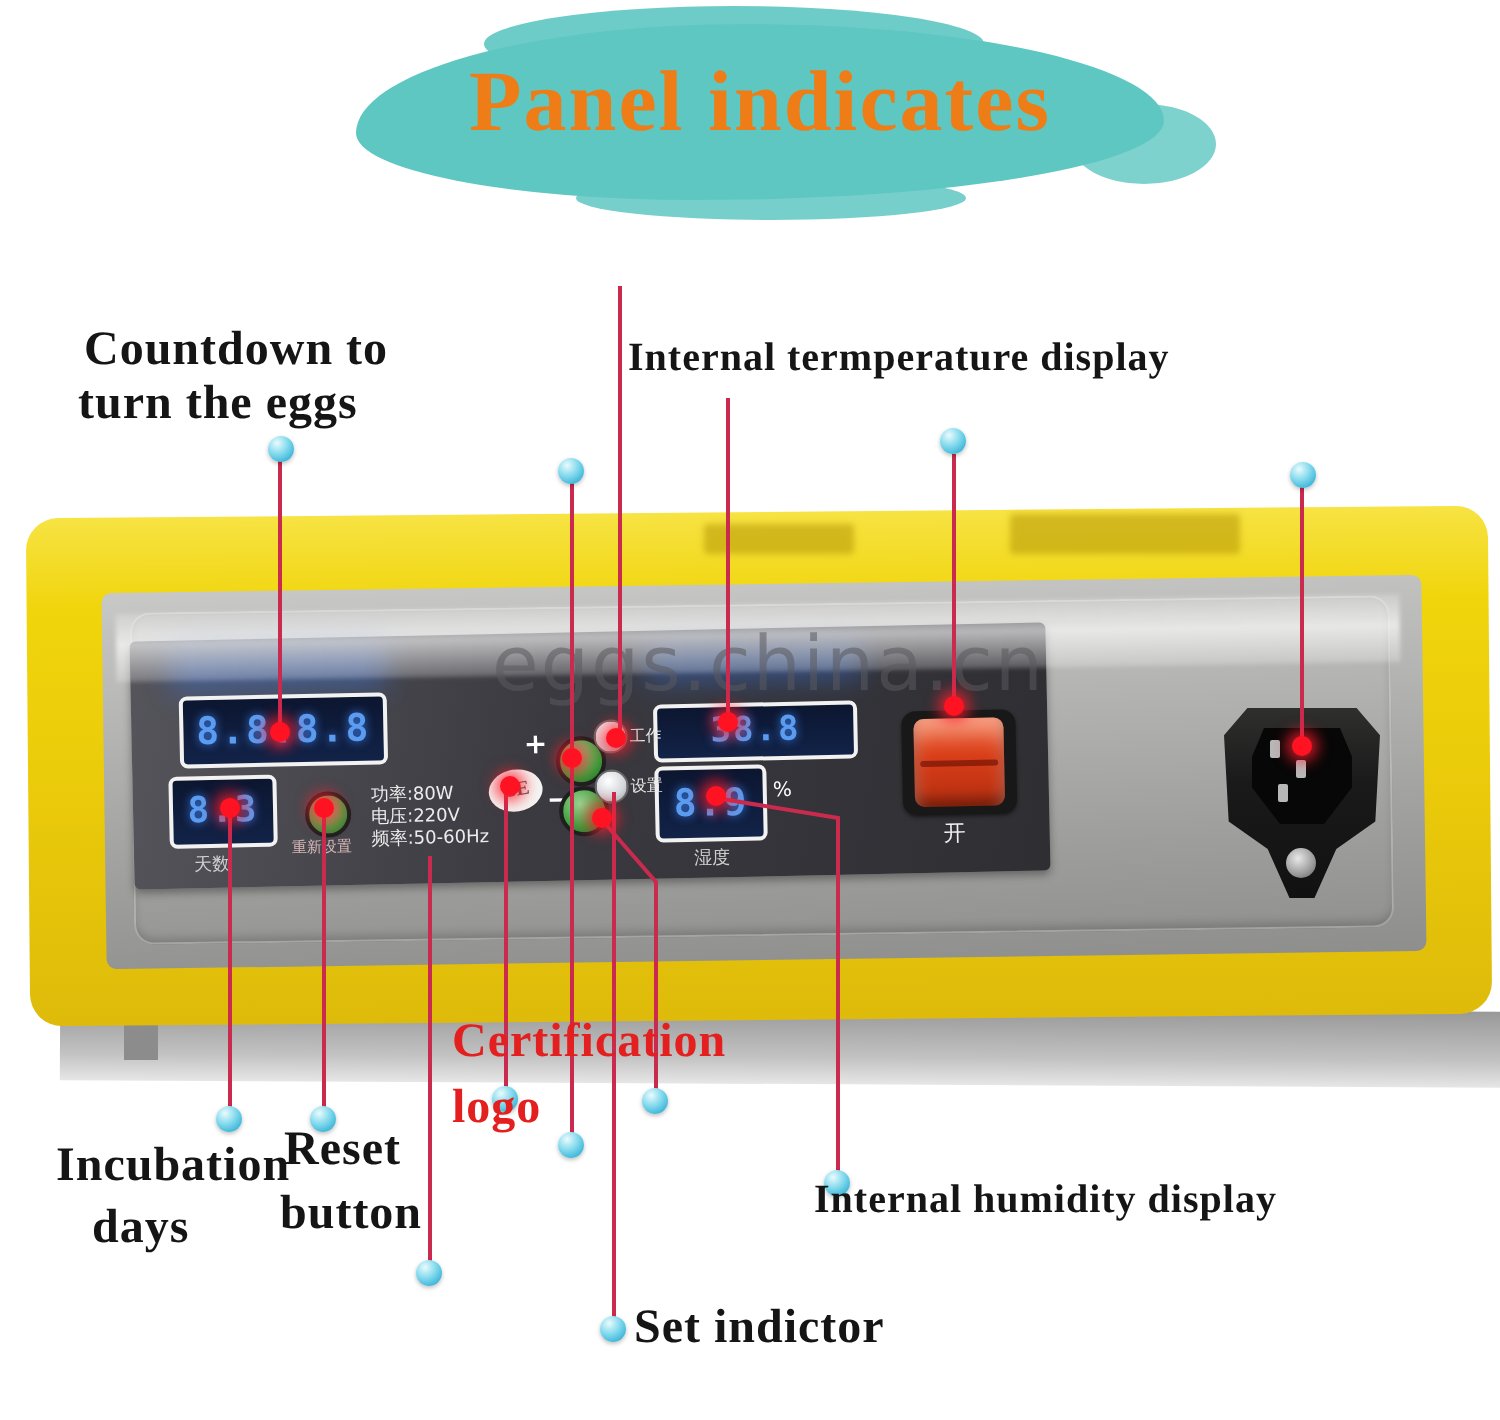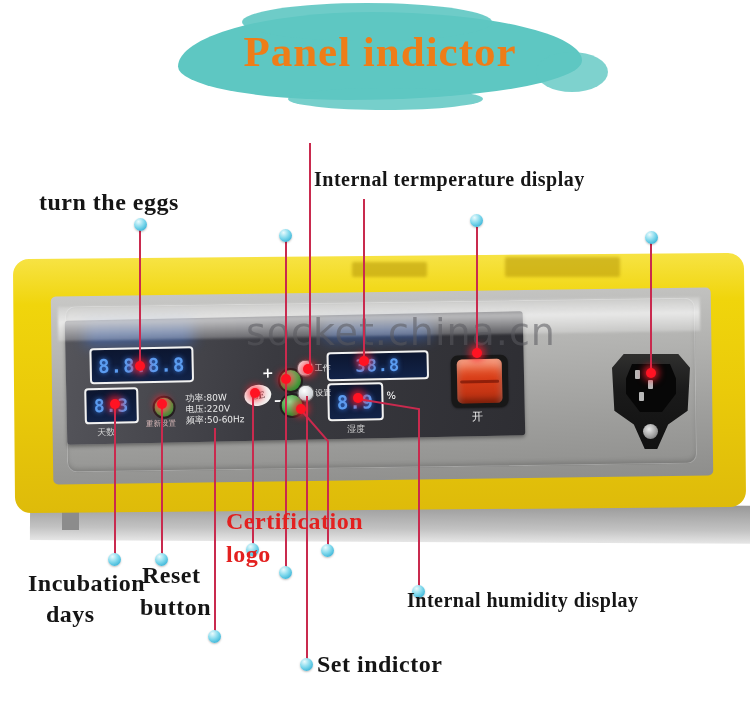--- a/index.html
+++ b/index.html
@@ -85,21 +85,21 @@
 </style>
 </head>
 <body>
 
 <div class="stage">
 
   <div class="blob b1"></div>
   <div class="blob b2"></div>
   <div class="blob b3"></div>
   <div class="blob b4"></div>
-  <div class="title">Panel indictor</div>
+  <div class="title">Panel indicates</div>
 
   <div class="lid"></div>
   <div class="lidmark" style="left:352px;top:262px;width:75px;height:15px;"></div>
   <div class="lidmark" style="left:505px;top:257px;width:115px;height:20px;"></div>
   <div class="shadow-band"></div>
   <div class="foot"></div>
   <div class="front">
     <div class="front-frame"></div>
   </div>
 
@@ -146,21 +146,21 @@
   <div class="socket">
     <div class="socket-opening">
       <div class="pin" style="left:9px;top:6px;"></div>
       <div class="pin" style="left:22px;top:16px;"></div>
       <div class="pin" style="left:13px;top:28px;"></div>
     </div>
     <div class="screw"></div>
   </div>
 
   <div class="glare"></div>
-  <div class="watermark">socket.china.cn</div>
+  <div class="watermark">eggs.china.cn</div>
 
   <svg class="lines" width="750" height="710">
     <g stroke="#c92a4e" stroke-width="2" fill="none">
       <line x1="140" y1="230" x2="140" y2="367"></line>
       <line x1="310" y1="143" x2="310" y2="369"></line>
       <line x1="286" y1="240" x2="286" y2="573"></line>
       <line x1="364" y1="199" x2="364" y2="361"></line>
       <line x1="477" y1="227" x2="477" y2="353"></line>
       <line x1="651" y1="243" x2="651" y2="373"></line>
       <line x1="115" y1="405" x2="115" y2="560"></line>
@@ -191,20 +191,21 @@
   <div class="ball" style="left:645px;top:231px;"></div>
   <div class="ball" style="left:108px;top:553px;"></div>
   <div class="ball" style="left:155px;top:553px;"></div>
   <div class="ball" style="left:208px;top:630px;"></div>
   <div class="ball" style="left:246px;top:543px;"></div>
   <div class="ball" style="left:279px;top:566px;"></div>
   <div class="ball" style="left:321px;top:544px;"></div>
   <div class="ball" style="left:412px;top:585px;"></div>
   <div class="ball" style="left:300px;top:658px;"></div>
 
+  <div class="lbl" style="left:42px;top:162px;">Countdown to</div>
   <div class="lbl" style="left:39px;top:189px;">turn the eggs</div>
   <div class="lbl sm" style="left:314px;top:168px;">Internal termperature display</div>
   <div class="lbl" style="left:28px;top:570px;">Incubation</div>
   <div class="lbl" style="left:46px;top:601px;">days</div>
   <div class="lbl" style="left:142px;top:562px;">Reset</div>
   <div class="lbl" style="left:140px;top:594px;">button</div>
   <div class="lbl red" style="left:226px;top:508px;">Certification</div>
   <div class="lbl red" style="left:226px;top:541px;text-align:right;">logo</div>
   <div class="lbl sm" style="left:407px;top:589px;">Internal humidity display</div>
   <div class="lbl" style="left:317px;top:651px;">Set indictor</div>

